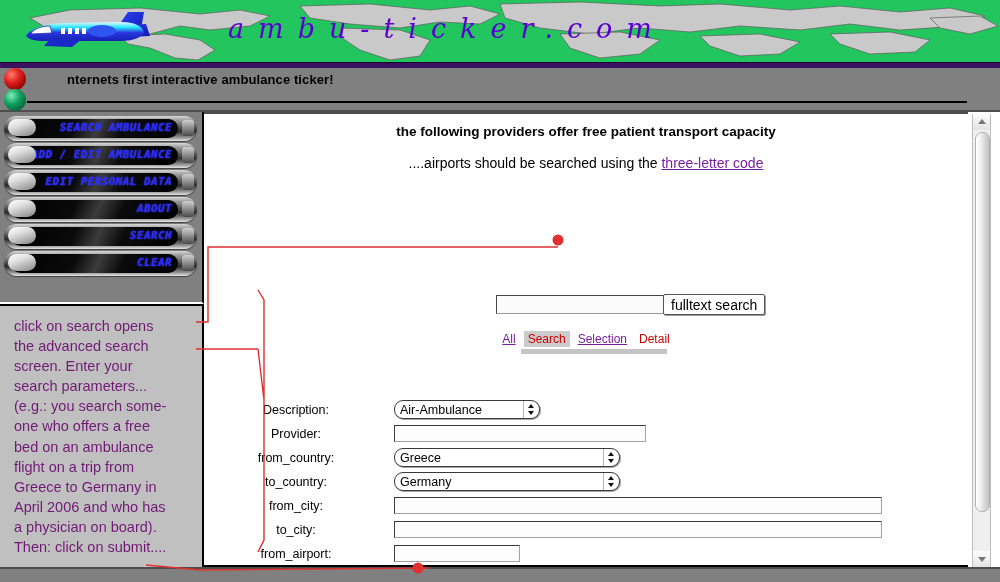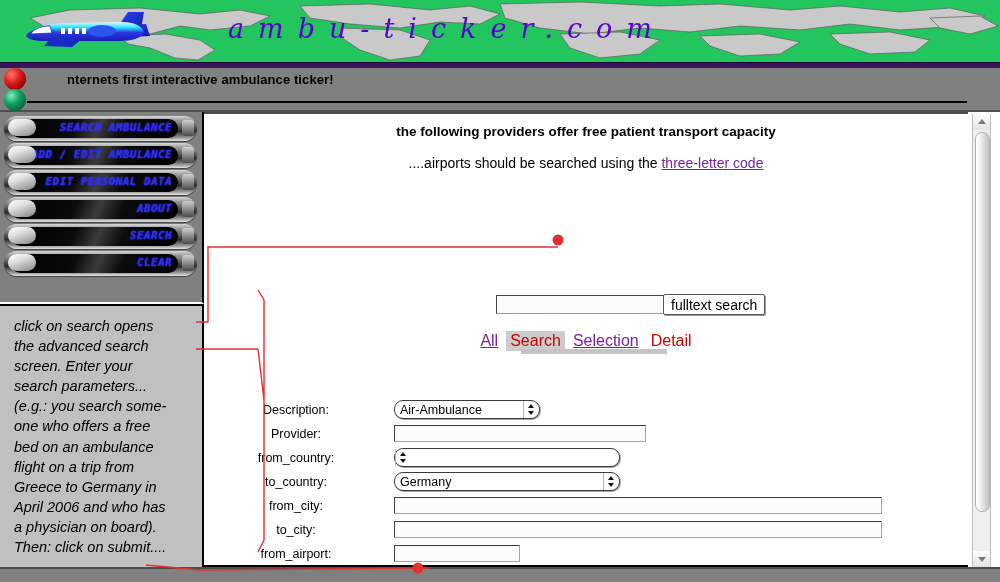--- a/index.html
+++ b/index.html
@@ -156,23 +156,22 @@
     background: #c0c0c0;
     border-top: 2px solid #000000;
     border-right: 2px solid #000000;
   }
   .annotation-text {
     position: absolute;
     left: 14px; top: 316px;
     width: 182px;
     font-size: 14.5px;
     line-height: 20.1px;
-    color: #000000;
+    color: #701a75;
     white-space: pre-line;
-    font-style: italic;
   }
 
   
   .content {
     position: absolute;
     left: 204px; top: 112px;
     width: 764px; height: 455px;
     background: #ffffff;
     border-top: 2px solid #4d4d4d;
     overflow: hidden;
@@ -231,21 +230,21 @@
     box-shadow: 1px 1px 0 #9b9b9b;
     cursor: pointer;
   }
 
   
   .tabs {
     position: absolute;
     left: 0; top: 217px;
     width: 764px;
     text-align: center;
-    font-size: 16px;
+    font-size: 12px;
     white-space: nowrap;
   }
   .tab {
     display: inline-block;
     padding: 1px 4px;
     margin: 0 2px;
     cursor: pointer;
   }
   .tab.link    { color: #7b1fa2; text-decoration: underline; }
   .tab.active  { color: #cc0000; background: #cccccc; text-decoration: none; }
@@ -549,20 +548,21 @@
             <span class="sel-arrows"></span>
           </div>
         </div>
         <div class="frow">
           <div class="flabel">Provider:</div>
           <input type="text" class="txt" style="width: 252px;">
         </div>
         <div class="frow">
           <div class="flabel">from_country:</div>
           <div class="sel" style="width: 226px;">
+            <span class="sel-val">Greece</span>
             <span class="sel-arrows"></span>
           </div>
         </div>
         <div class="frow">
           <div class="flabel">to_country:</div>
           <div class="sel" style="width: 226px;">
             <span class="sel-val">Germany</span>
             <span class="sel-arrows"></span>
           </div>
         </div>

